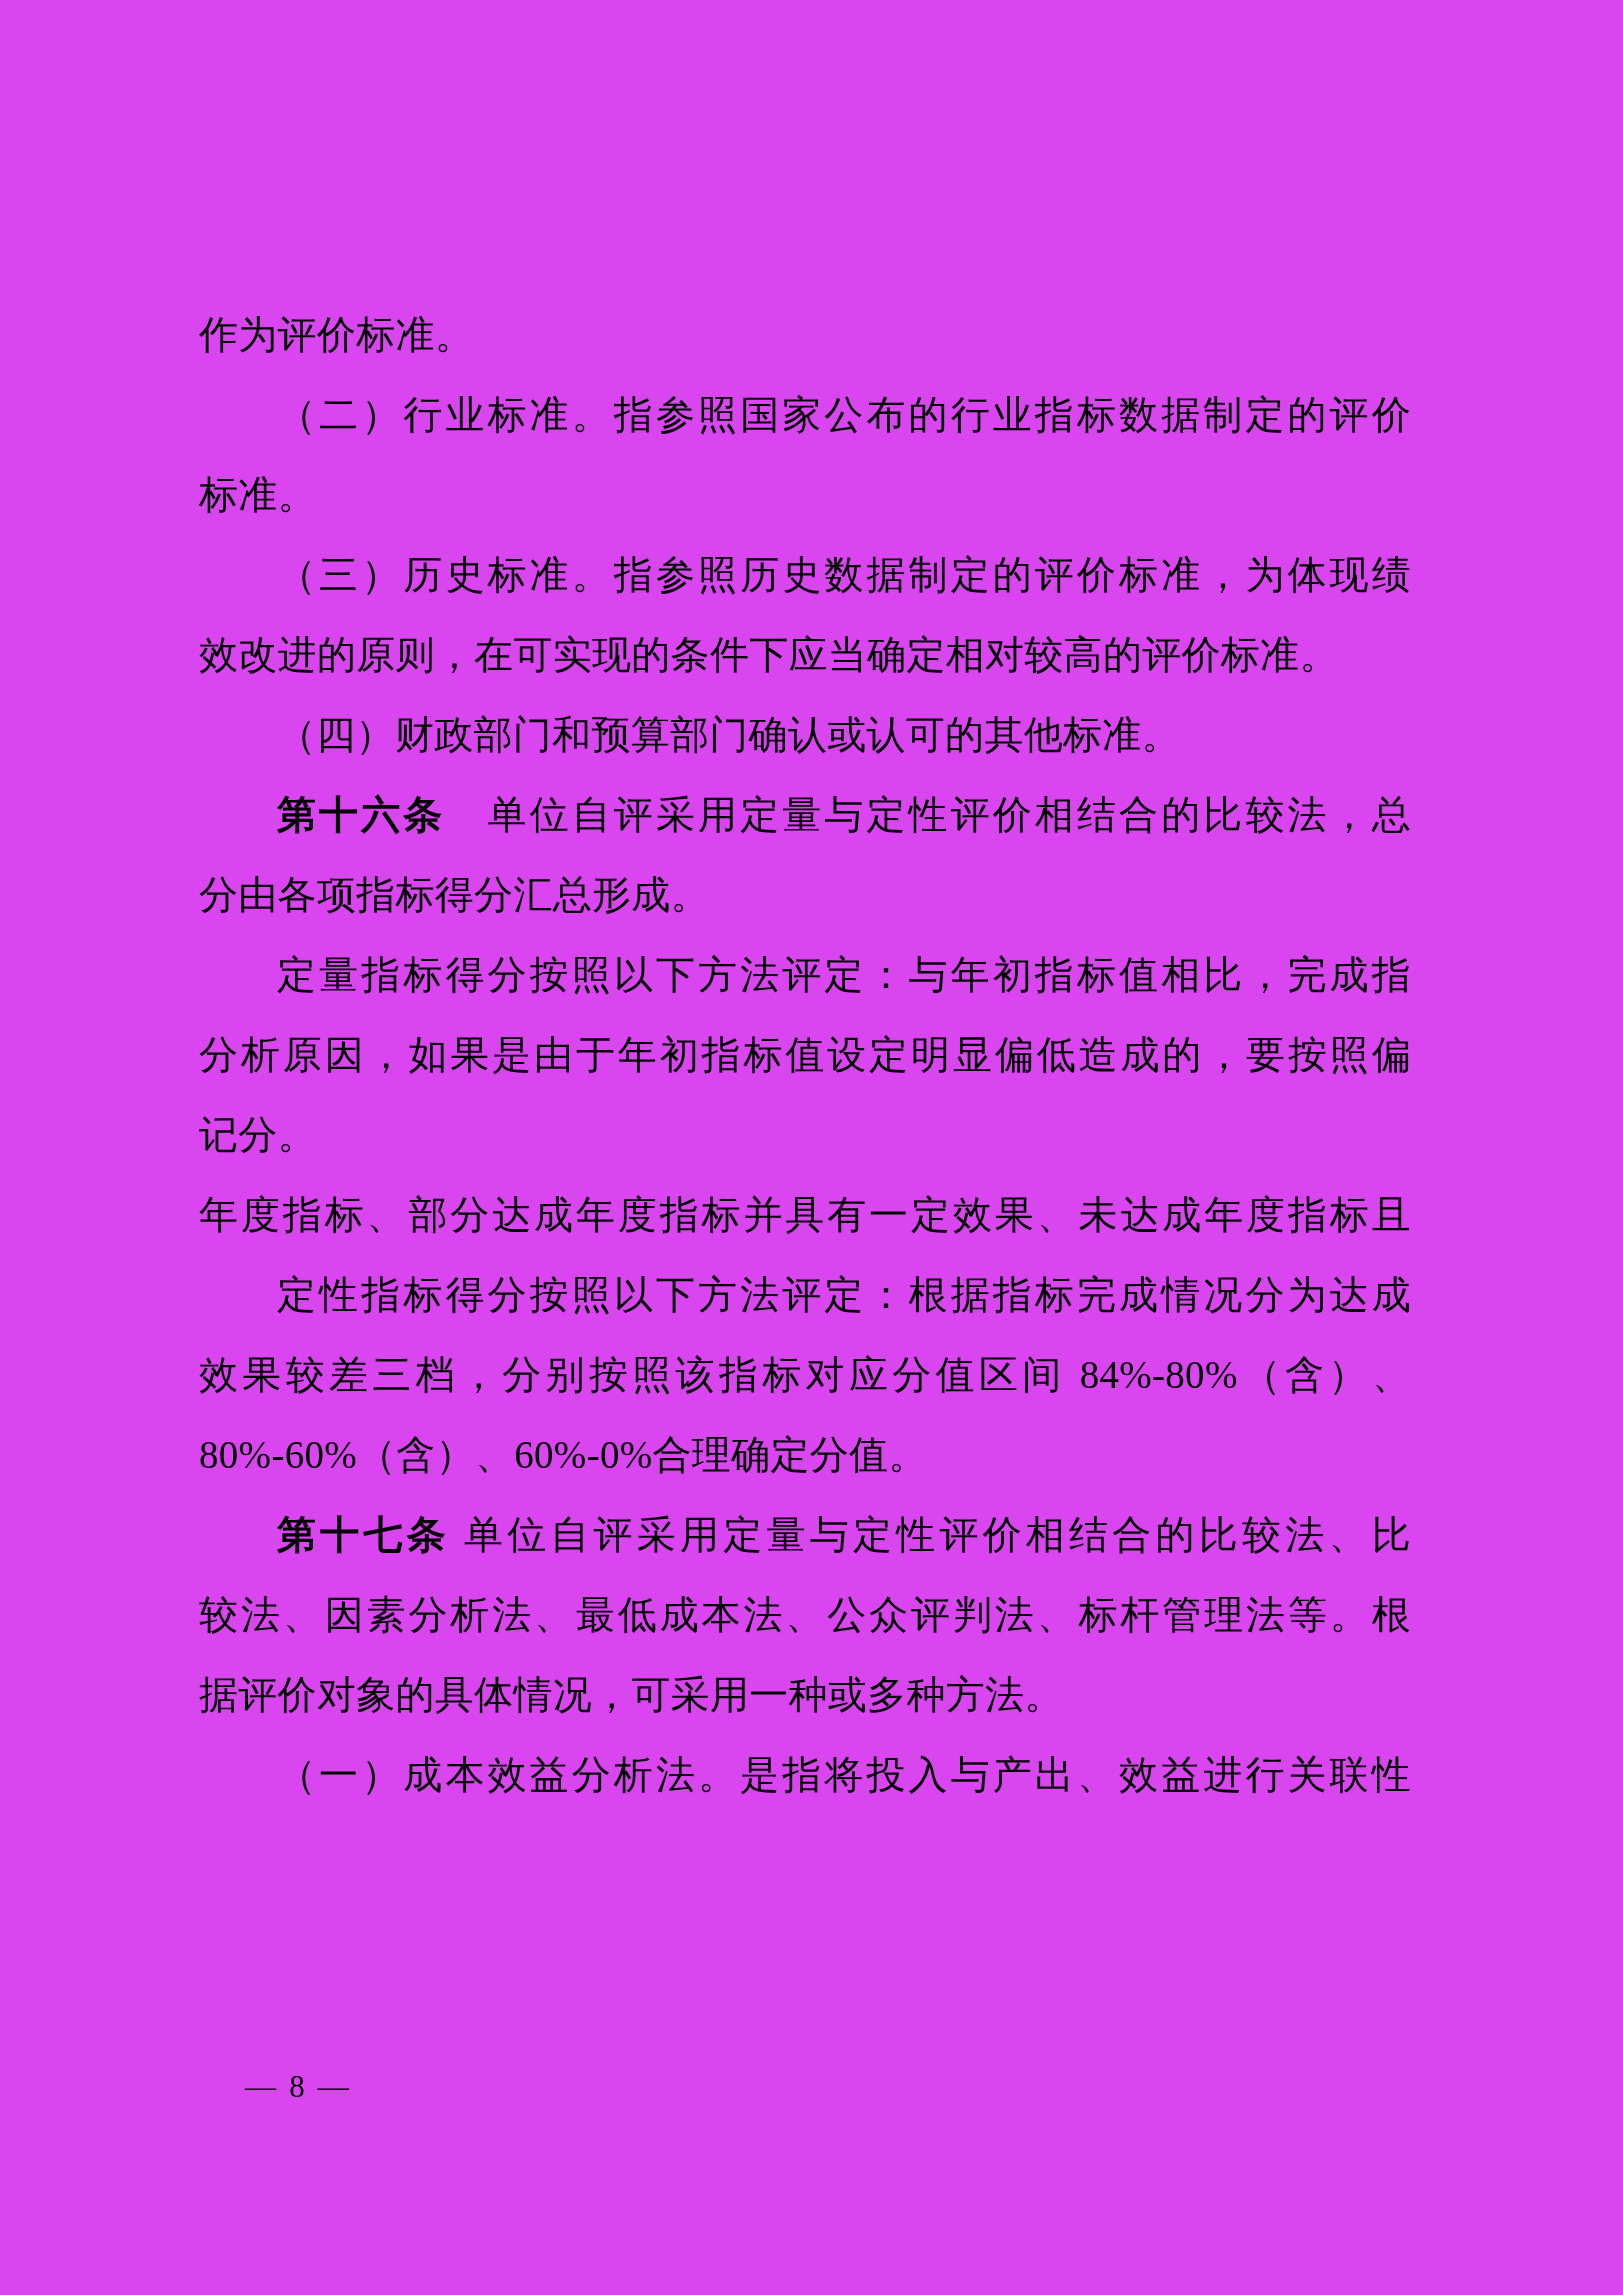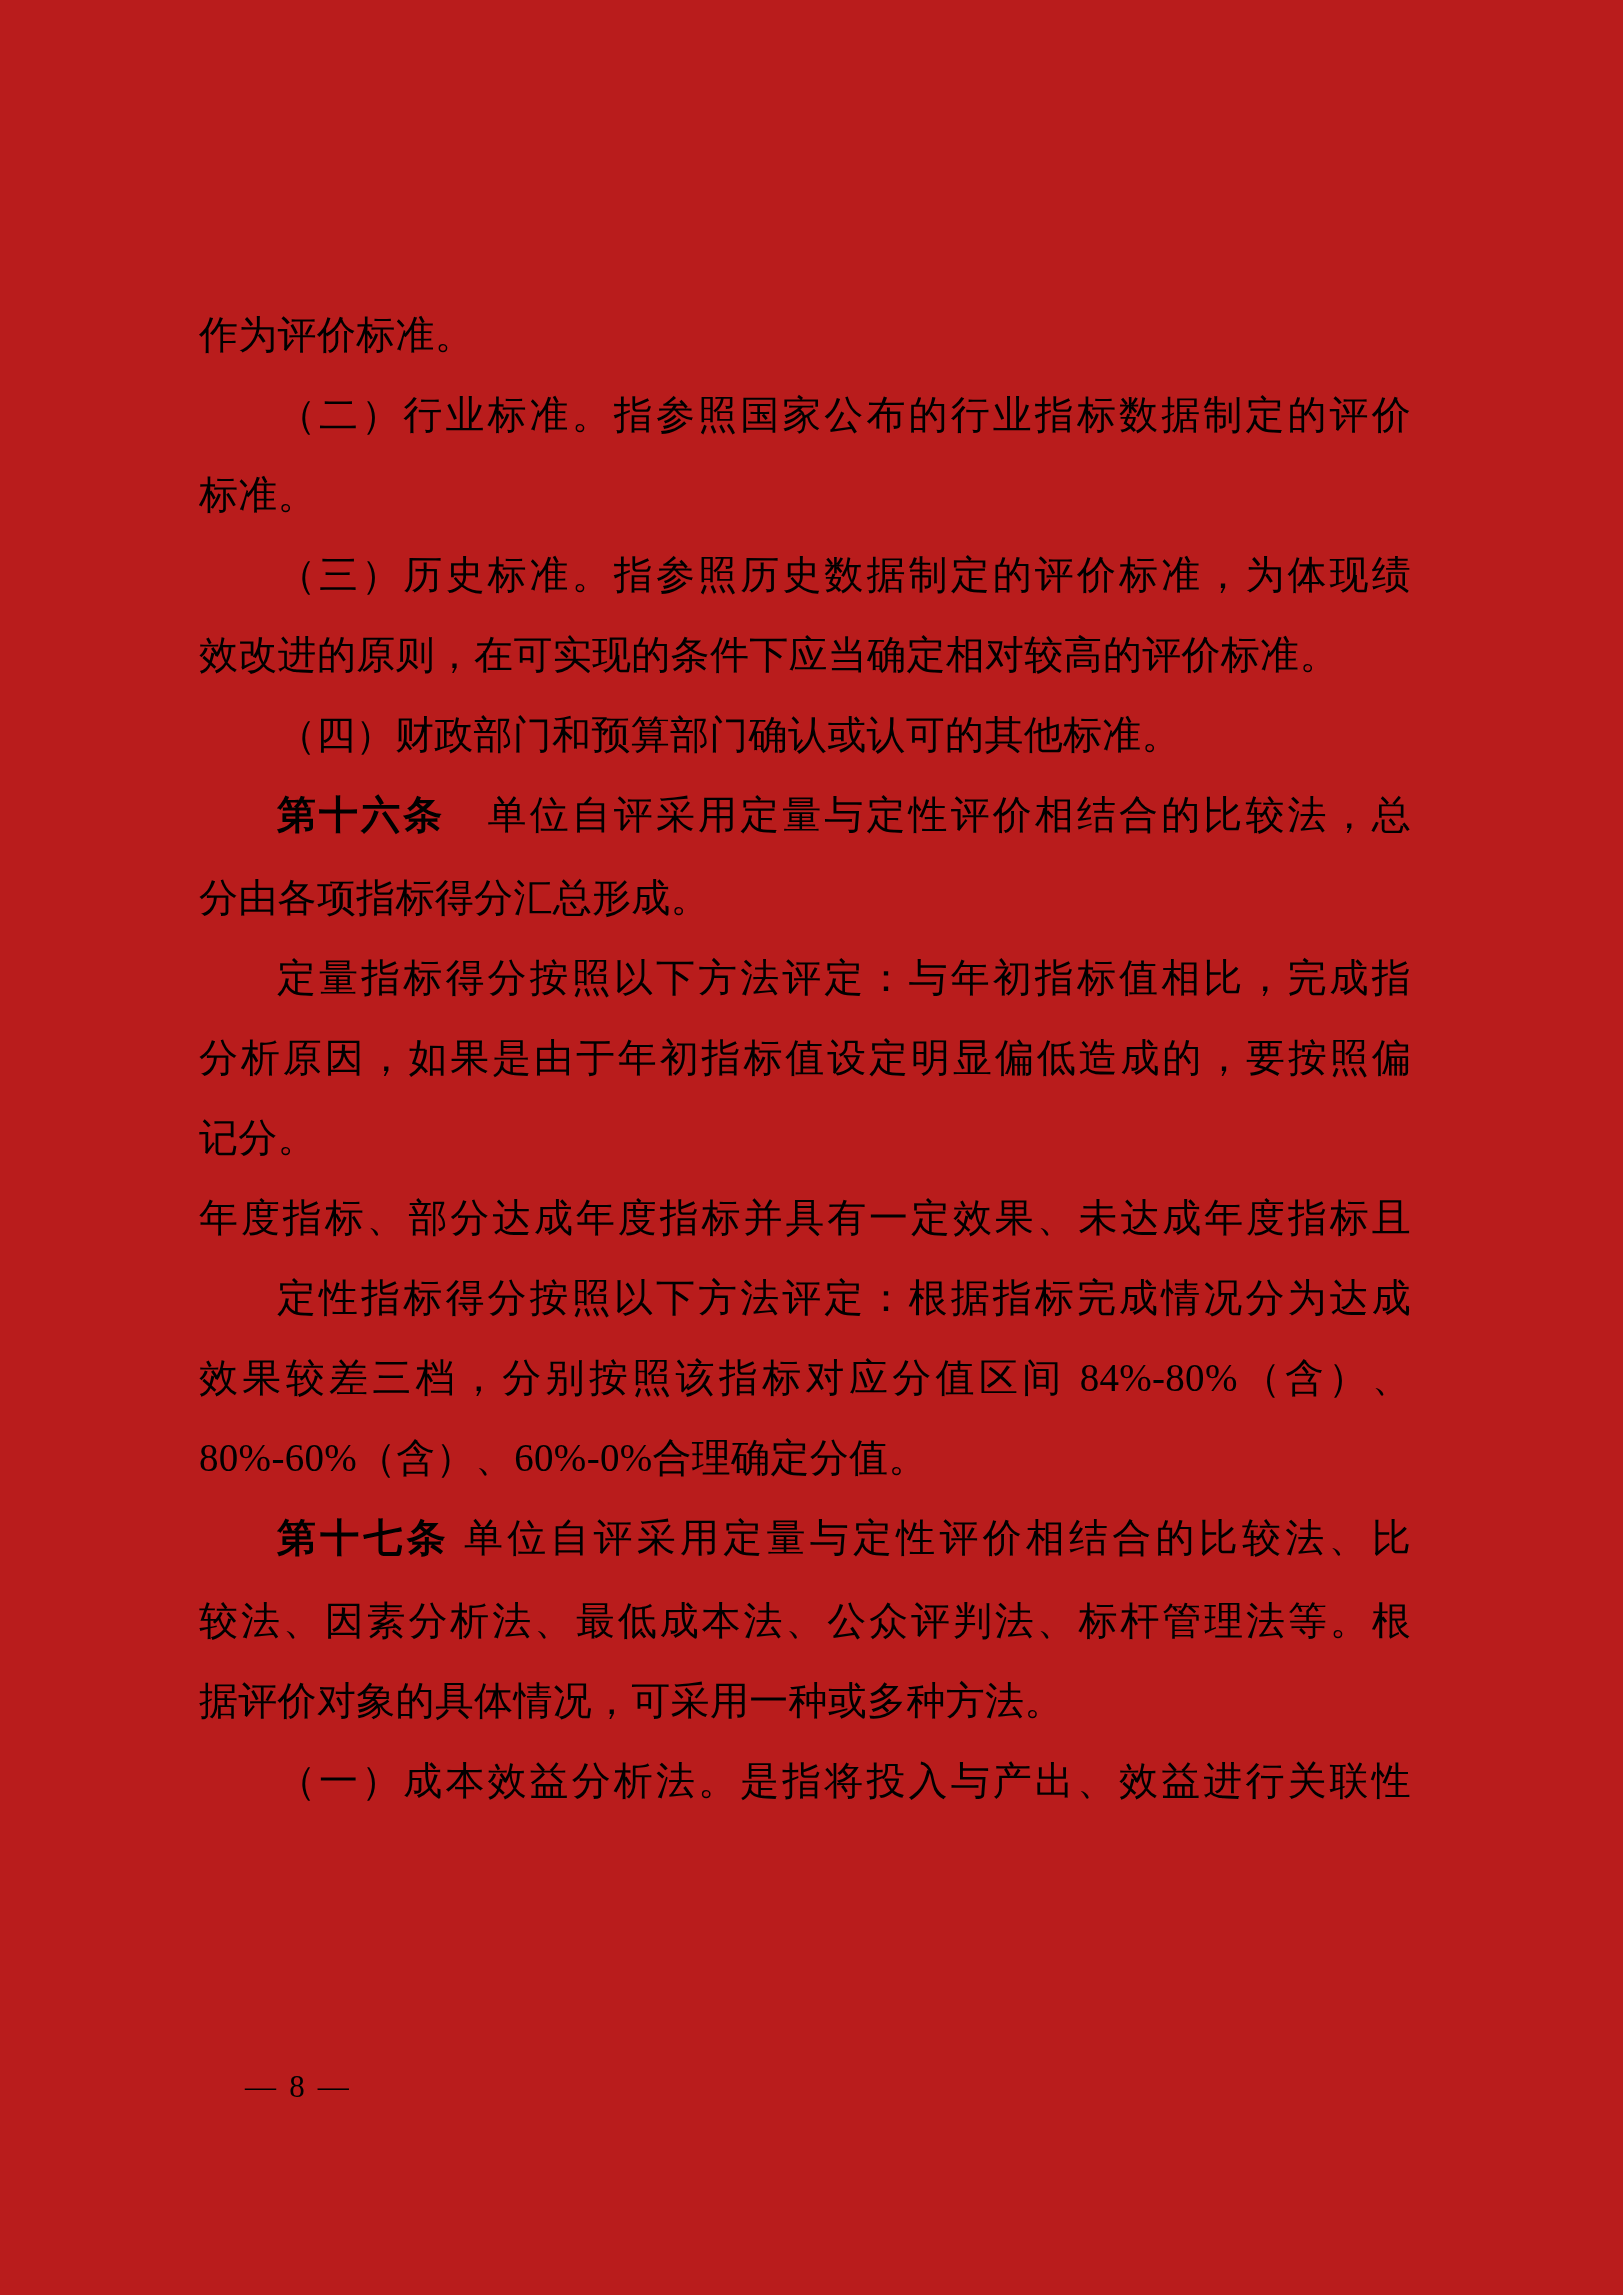--- a/index.html
+++ b/index.html
@@ -4,21 +4,21 @@
 <style>
   html, body {
     margin: 0;
     padding: 0;
     background: #e8e8e8;
   }
   .page {
     position: relative;
     width: 1623px;
     height: 2295px;
-    background: #b91c1c;
+    background: #d946ef;
     font-family: "Liberation Serif", "DejaVu Serif", serif;
     color: #000000;
     overflow: hidden;
   }
   .body-text {
     position: absolute;
     left: 199px;
     top: 295px;
     width: 1212px;
     font-size: 39px;
@@ -31,21 +31,21 @@
     white-space: normal;
   }
   .line.full {
     text-align-last: justify;
   }
   .line.indent {
     text-indent: 78px;
   }
   .term {
     font-weight: bold;
-    font-family: Liberation Mono, monospace;
+    font-family: Liberation Sans, sans-serif;
   }
   .footer {
     position: absolute;
     left: 245px;
     top: 2068px;
     font-size: 31px;
     line-height: 1.2;
     letter-spacing: 2.7px;
   }
 </style>

